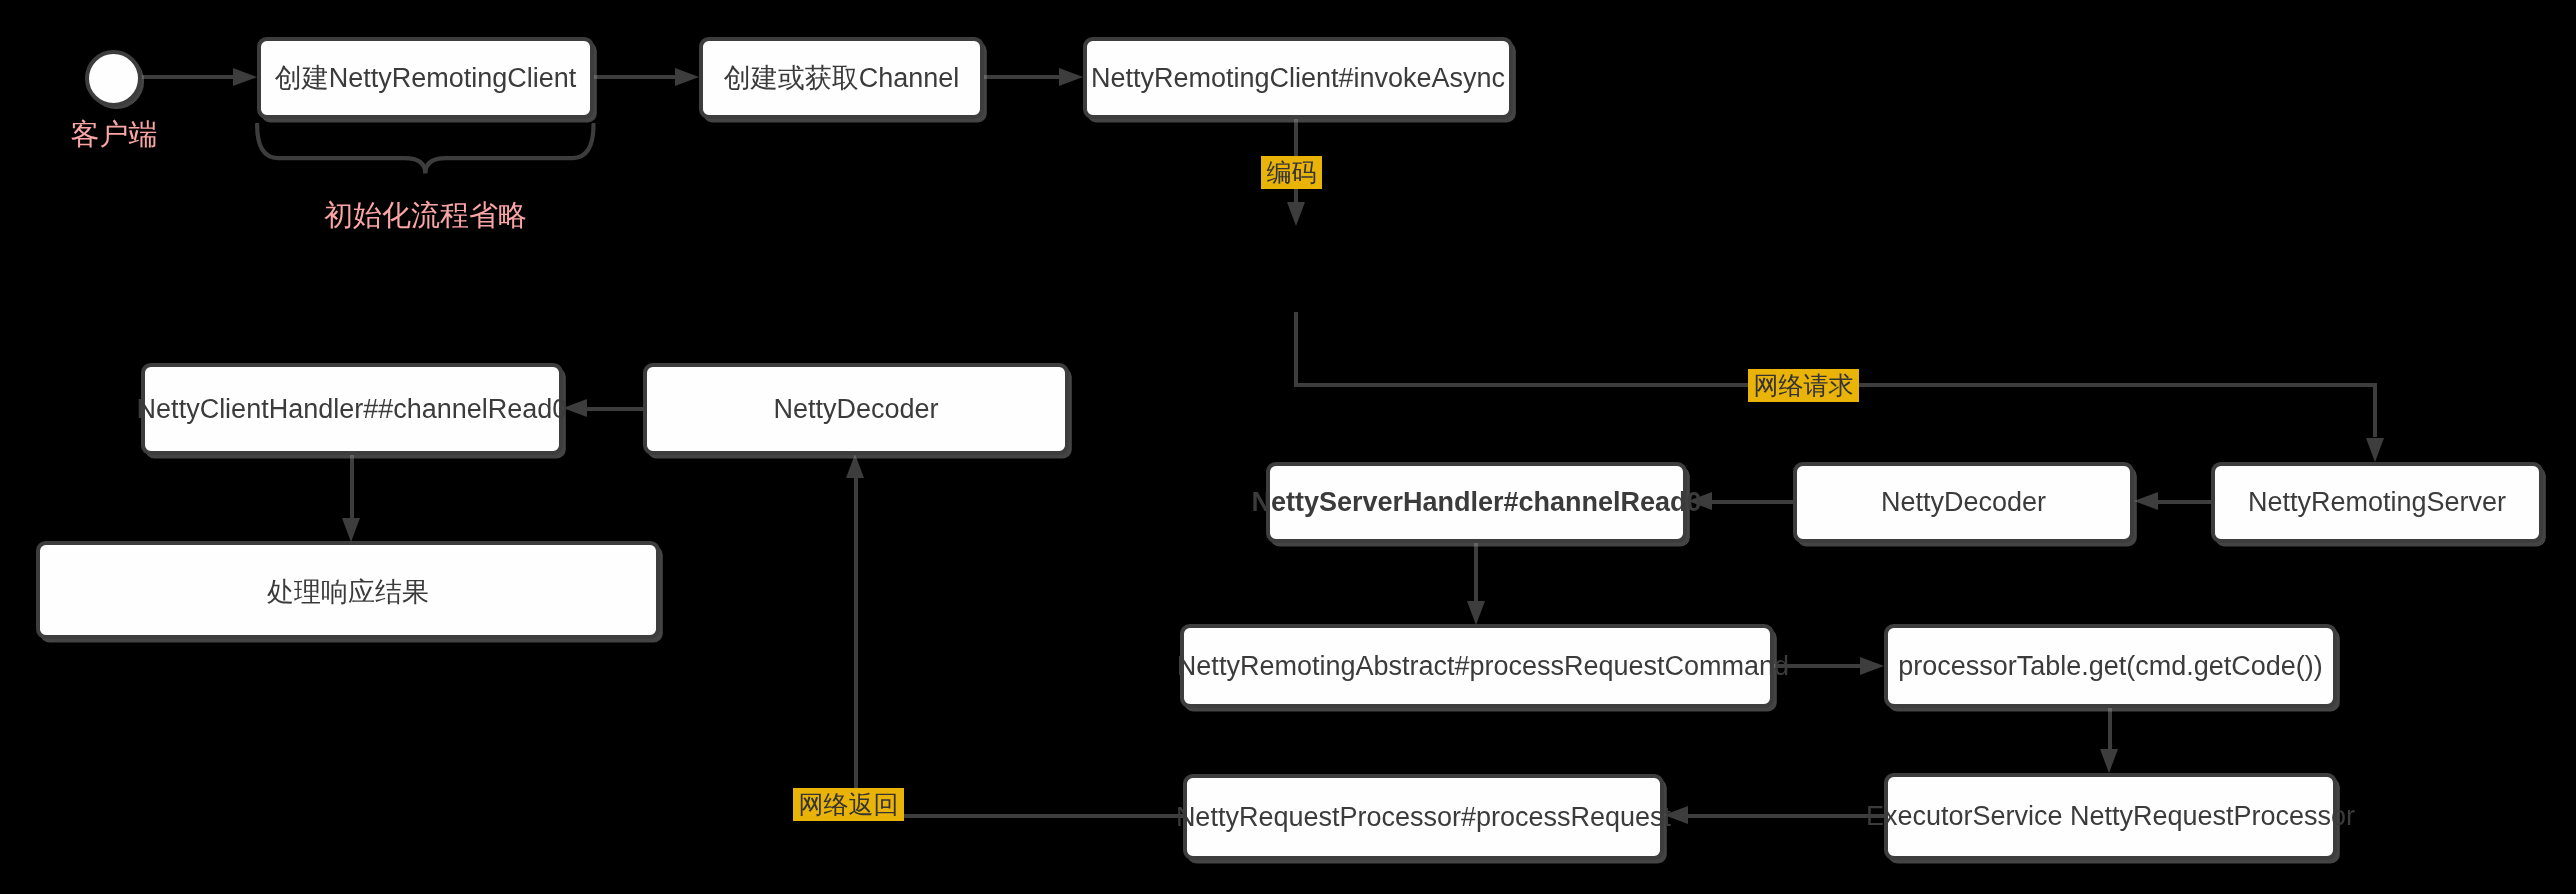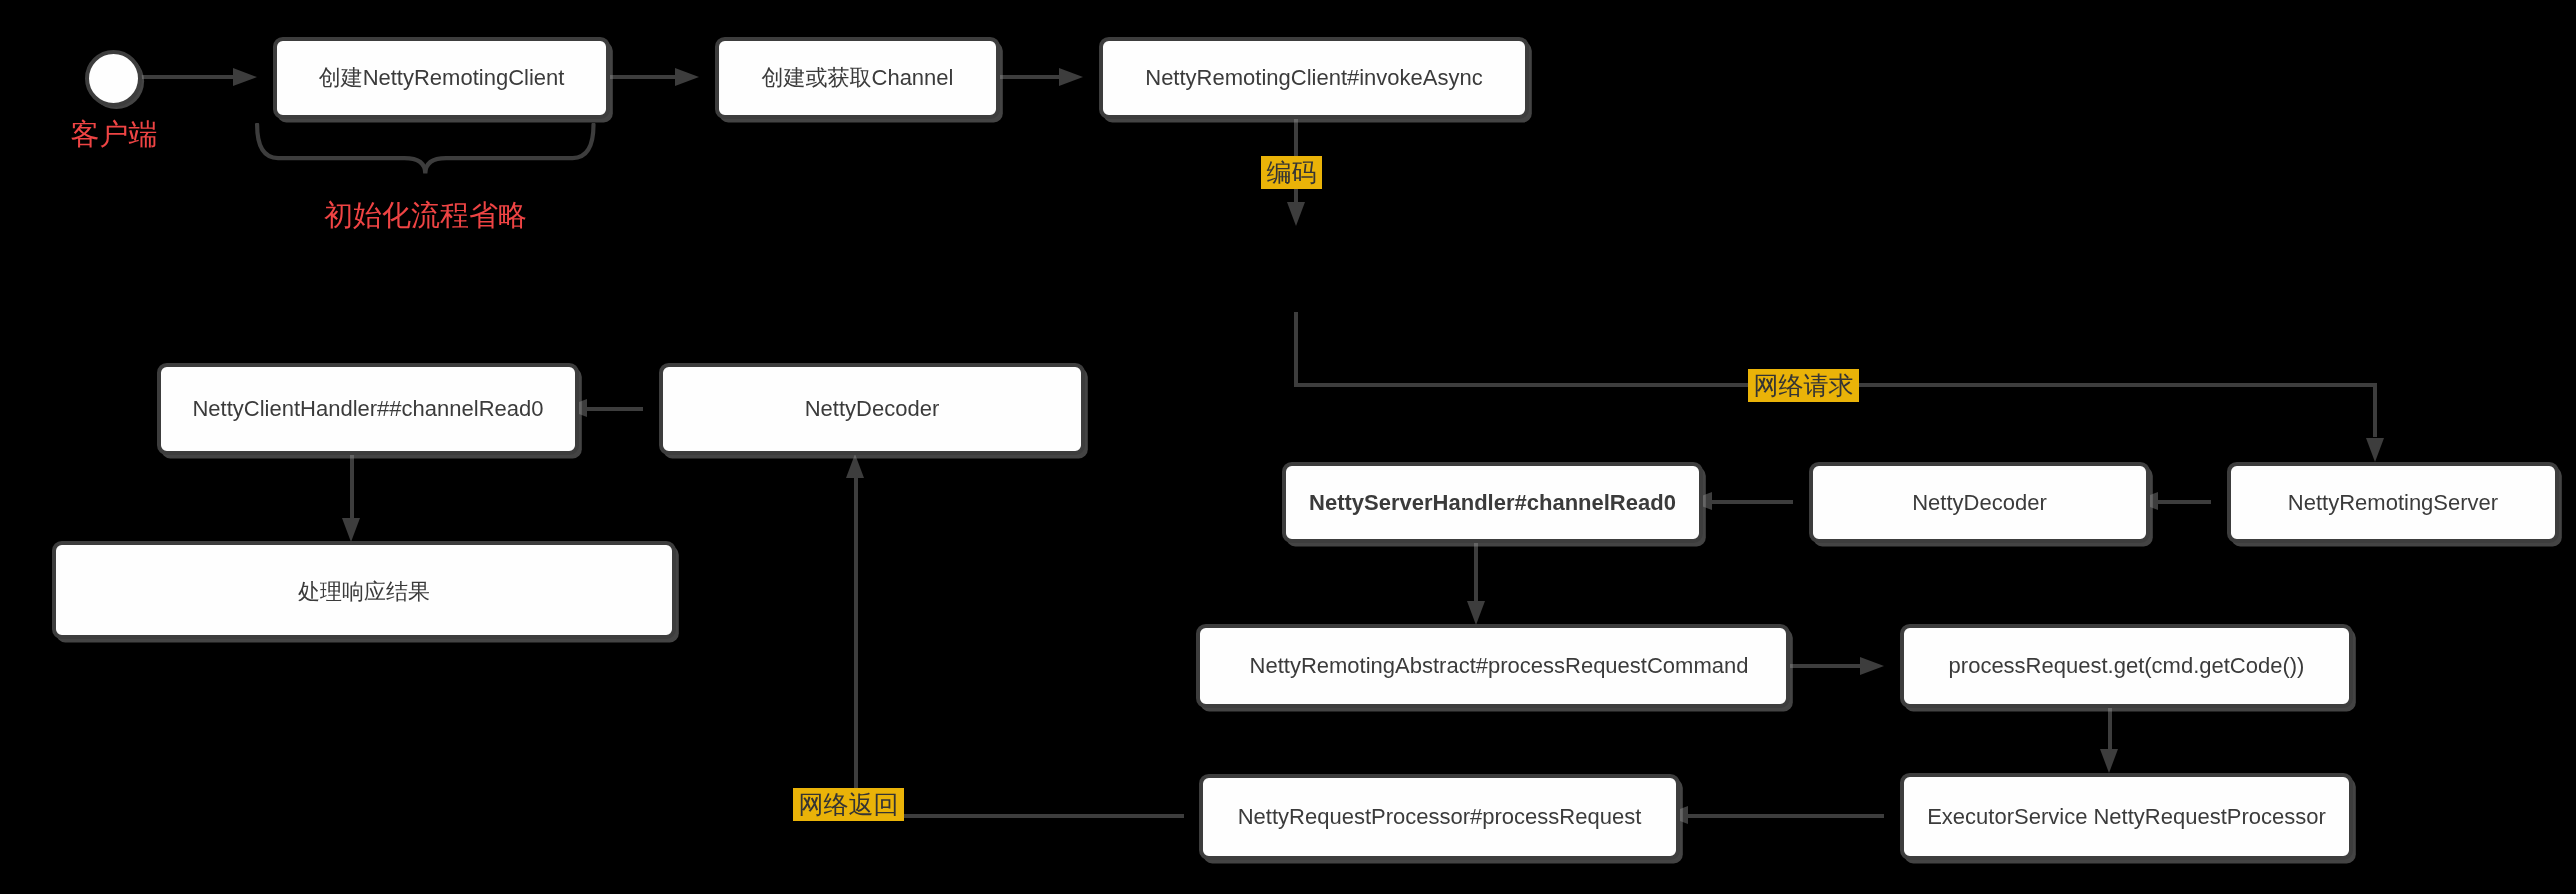--- a/index.html
+++ b/index.html
@@ -19,42 +19,41 @@
     position: absolute;
     box-sizing: border-box;
     background: #fefefe;
     border: 4.2px solid #3d3d3d;
     border-radius: 9.8px;
     display: flex;
     align-items: center;
     justify-content: center;
     flex-direction: column;
     color: #3b3b3b;
-    font-size: 22px;
+    font-size: 27px;
     white-space: nowrap;
     text-align: left;
     box-shadow: 3.5px 4.2px 0 -0.7px rgba(150,150,150,0.45);
     z-index: 3;
-    margin-left: 16px;
   }
   .node .line2 { margin-top: 4.2px; }
   .start-circle {
     position: absolute;
     box-sizing: border-box;
     left: 85px; top: 50px;
     width: 57px; height: 57px;
     background: #fefefe;
     border: 4.9px solid #3d3d3d;
     border-radius: 50%;
     box-shadow: 2.8px 2.8px 0 -0.7px rgba(150,150,150,0.45);
     z-index: 3;
   }
   .free-label {
     position: absolute;
-    color: #ef4444;
+    color: #fca5a5;
     font-size: 29px;
     text-align: center;
     white-space: nowrap;
     z-index: 2;
   }
   .hline { position: absolute; height: 4.2px; background: #3d3d3d; z-index: 1; }
   .vline { position: absolute; width: 4.2px;  background: #3d3d3d; z-index: 1; }
   .arrow { position: absolute; width: 0; height: 0; z-index: 1; }
   .arrow.right { border-top: 9.8px solid transparent; border-bottom: 9.8px solid transparent; border-left: 24px solid #3d3d3d; }
   .arrow.left  { border-top: 9.8px solid transparent; border-bottom: 9.8px solid transparent; border-right: 24px solid #3d3d3d; }
@@ -94,21 +93,21 @@
   <div class="node" style="left:643px; top:363px; width:426px; height:92px;">NettyDecoder</div>
   <div class="node" style="left:36px; top:541px; width:624px; height:98px; line-height:1.2;">
     <span class="line2">处理响应结果</span>
   </div>
 
   <div class="node" style="left:1266px; top:462px; width:421px; height:81px;font-weight:bold;">NettyServerHandler#channelRead0</div>
   <div class="node" style="left:1793px; top:462px; width:341px; height:81px;">NettyDecoder</div>
   <div class="node" style="left:2211px; top:462px; width:332px; height:81px;">NettyRemotingServer</div>
 
   <div class="node" style="left:1180px; top:624px; width:594px; height:84px;padding-left:12px;">NettyRemotingAbstract#processRequestCommand</div>
-  <div class="node" style="left:1884px; top:624px; width:453px; height:84px;">processRequest.get(cmd.getCode())</div>
+  <div class="node" style="left:1884px; top:624px; width:453px; height:84px;">processorTable.get(cmd.getCode())</div>
   <div class="node" style="left:1884px; top:773px; width:453px; height:87px;">ExecutorService NettyRequestProcessor</div>
   <div class="node" style="left:1183px; top:774px; width:481px; height:86px;">NettyRequestProcessor#processRequest</div>
 
   <div class="hline" style="left:141px; top:75px; width:95px;"></div>
   <div class="arrow right" style="left:233px; top:68px;"></div>
 
   <div class="hline" style="left:594px; top:75px; width:85px;"></div>
   <div class="arrow right" style="left:675px; top:68px;"></div>
 
   <div class="hline" style="left:984px; top:75px; width:78px;"></div>

